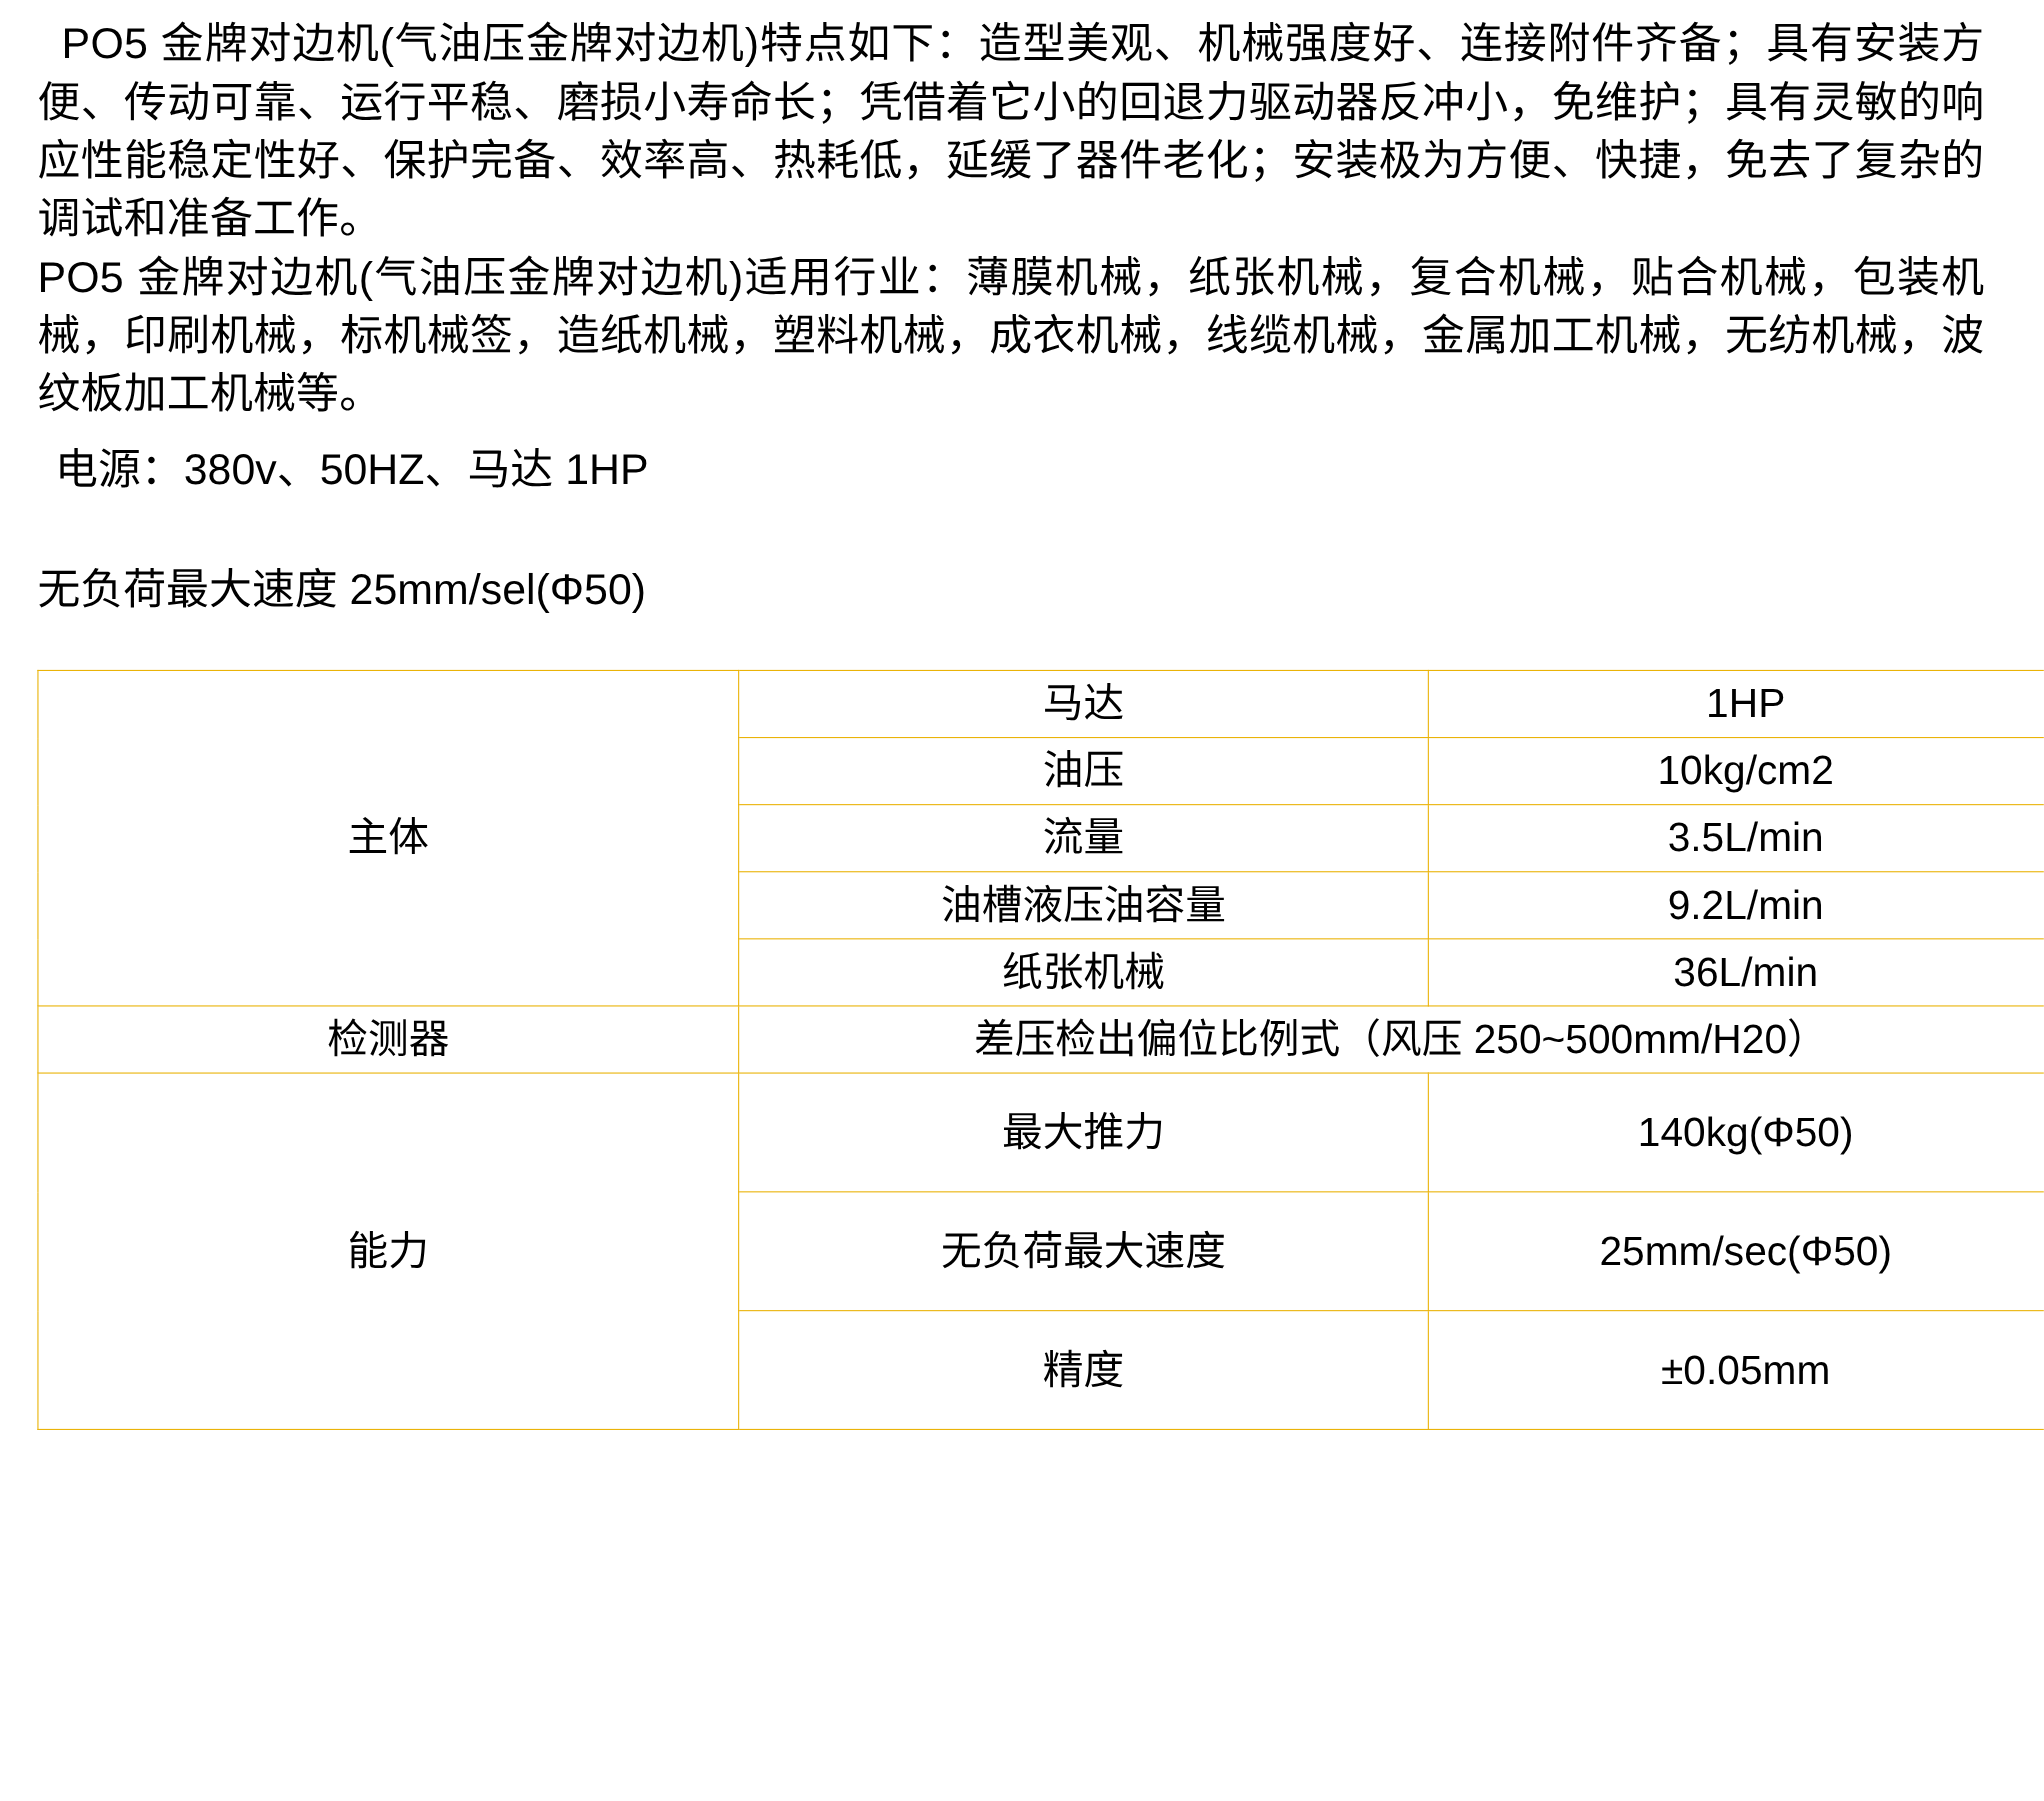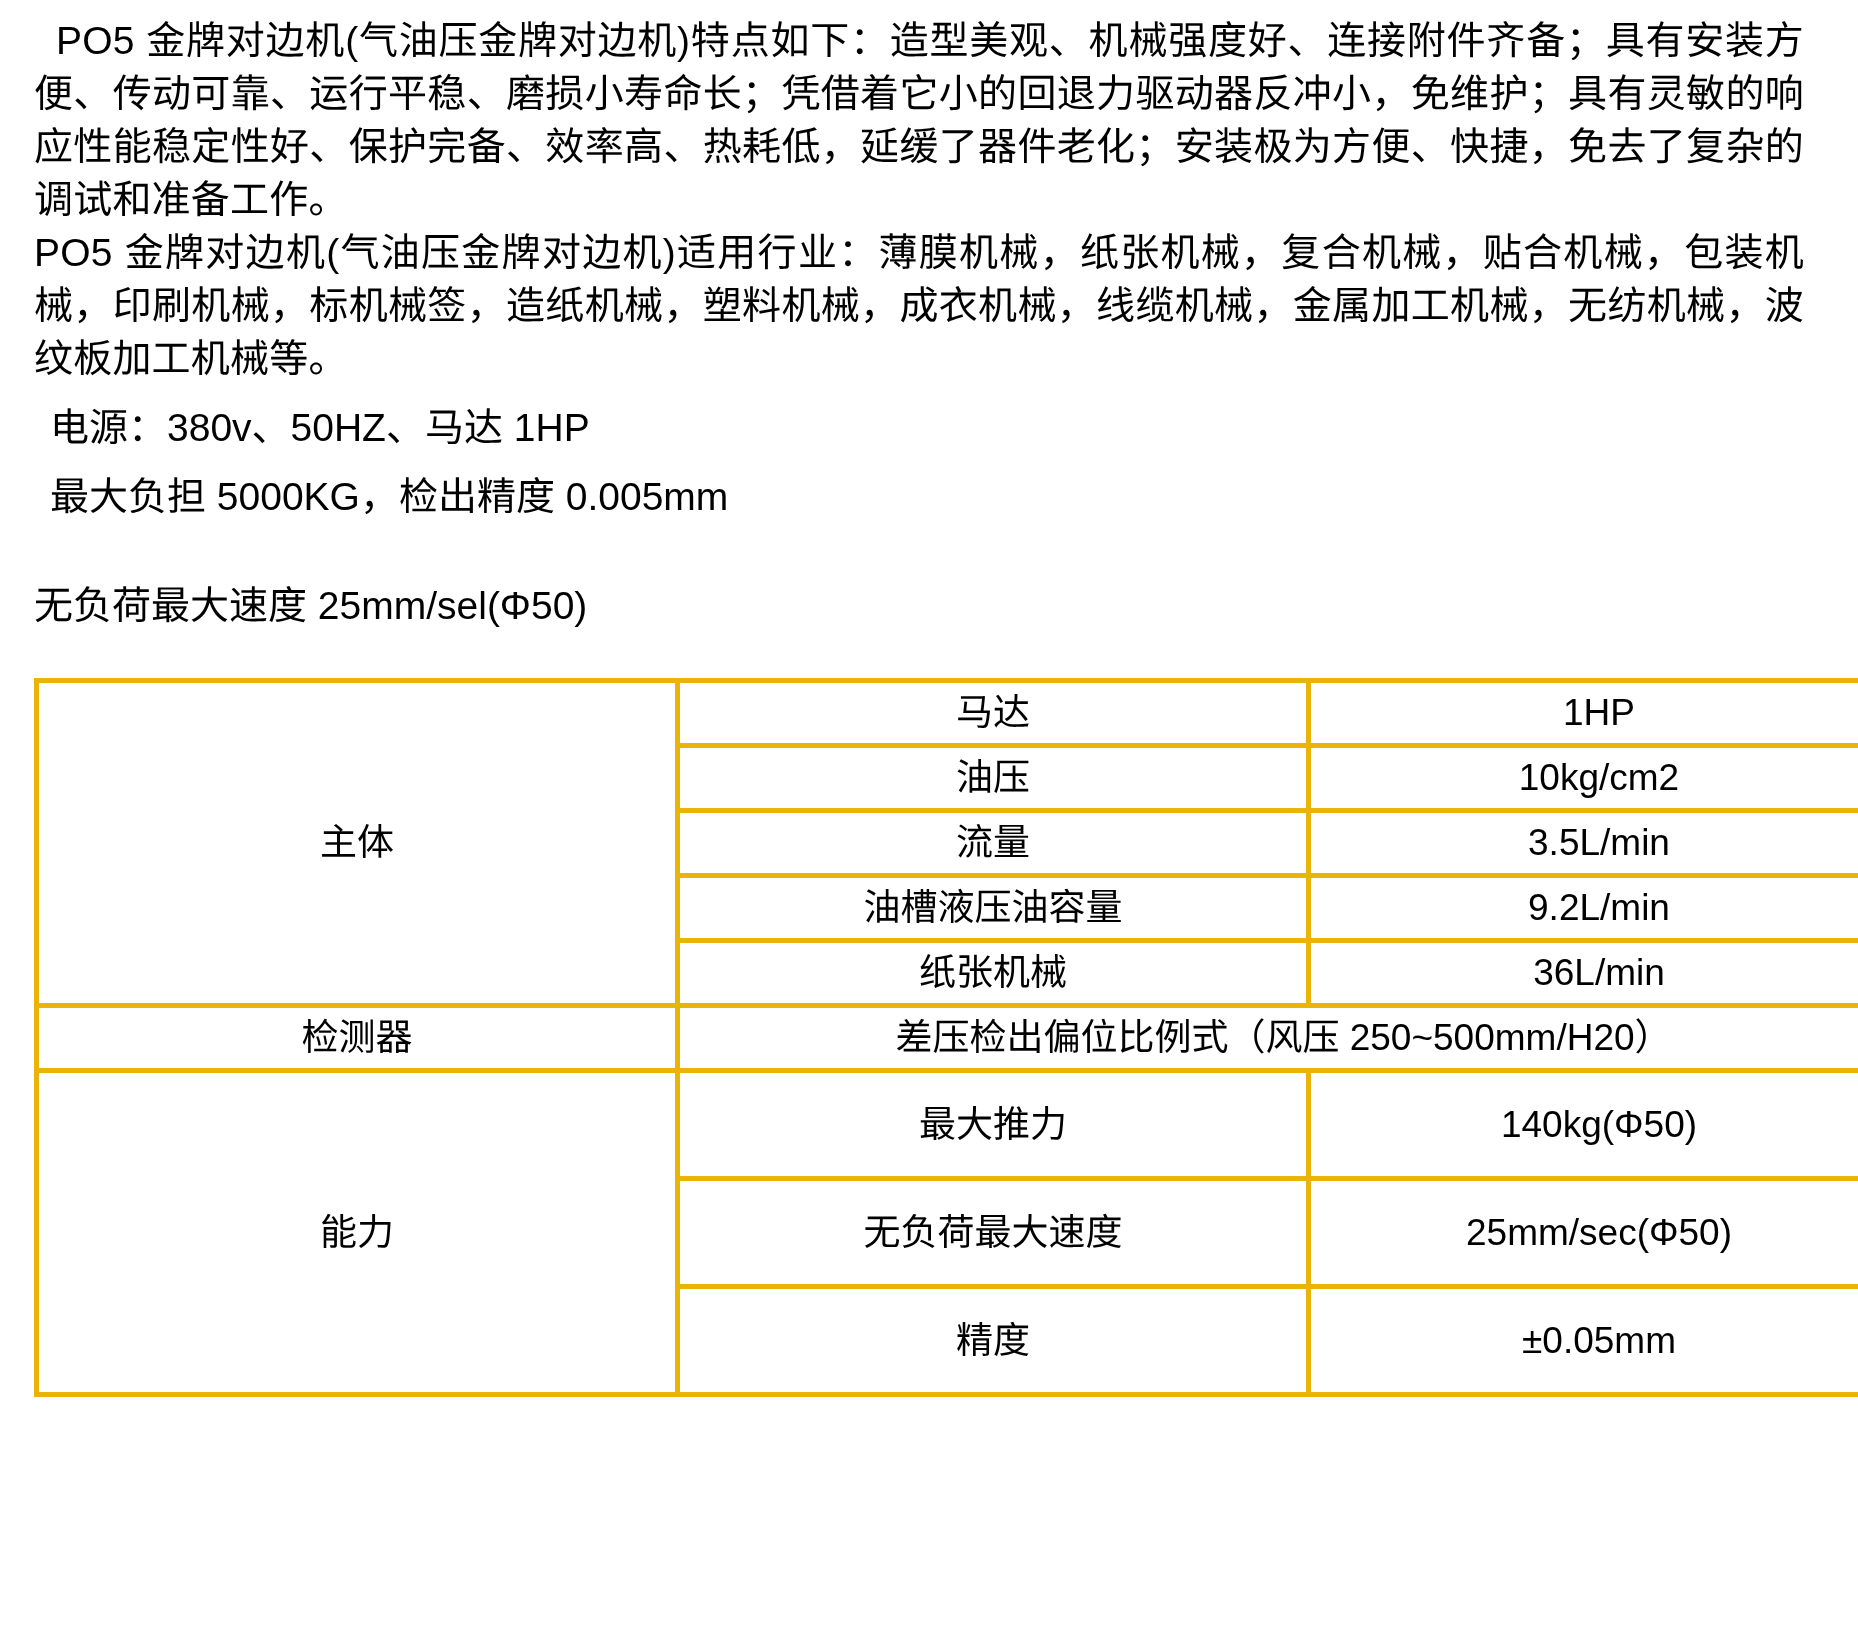--- a/index.html
+++ b/index.html
@@ -49,21 +49,21 @@
     text-decoration-thickness: 1px;
     text-underline-offset: 4px;
   }
   table.spec {
     border-collapse: collapse;
     width: 1790px;
     margin-top: 14px;
     table-layout: fixed;
   }
   table.spec td {
-    border: 5px solid #eab308;
+    border: 1px solid #eab308;
     font-size: 37px;
     text-align: center;
     vertical-align: middle;
     padding: 6px 8px;
     line-height: 48px;
   }
   td.col-a { width: 620px; }
   td.col-b { width: 610px; }
   td.col-c { width: 560px; }
   .row-h { height: 58px; }
@@ -74,21 +74,20 @@
 <body>
 
 <div class="page">
 
   <p class="para indent">PO5 金牌对边机(气油压金牌对边机)特点如下：造型美观、机械强度好、连接附件齐备；具有安装方便、传动可靠、运行平稳、磨损小寿命长；凭借着它小的回退力驱动器反冲小，免维护；具有灵敏的响应性能稳定性好、保护完备、效率高、热耗低，延缓了器件老化；安装极为方便、快捷，免去了复杂的调试和准备工作。</p>
 
   <p class="para">PO5 金牌对边机(气油压金牌对边机)适用行业：薄膜机械，纸张机械，复合机械，贴合机械，包装机械，印刷机械，标机械签，造纸机械，塑料机械，成衣机械，线缆机械，金属加工机械，无纺机械，波纹板加工机械等。</p>
 
   <p class="line">电源：380v、50HZ、马达 1HP</p>
 
-  <p class="line">最大负担 5000KG，检出精度 0.005mm</p>
 
   <div class="gap-med"></div>
 
   <div>
     <span class="speed-line squiggle">无负荷最大速度 25mm/sel(Φ50)</span><span class="caret"></span>
   </div>
 
   <div class="gap-large"></div>
 
 

